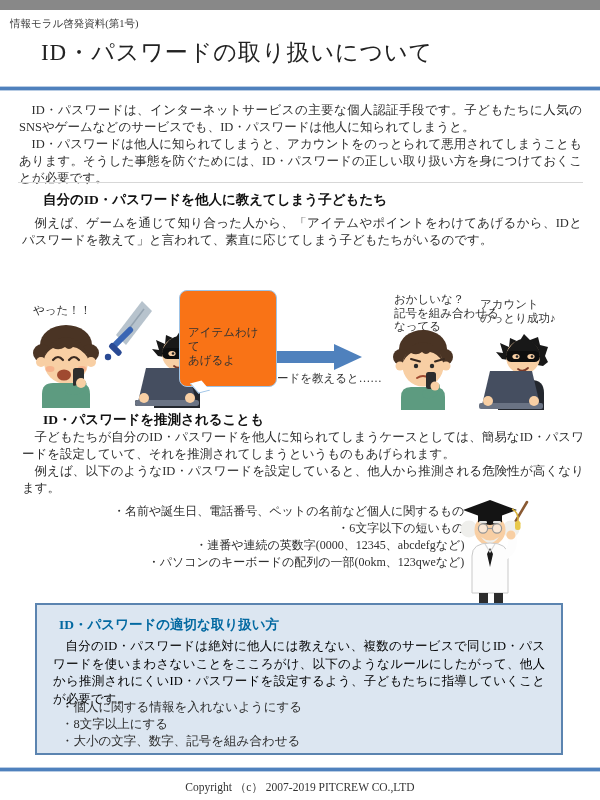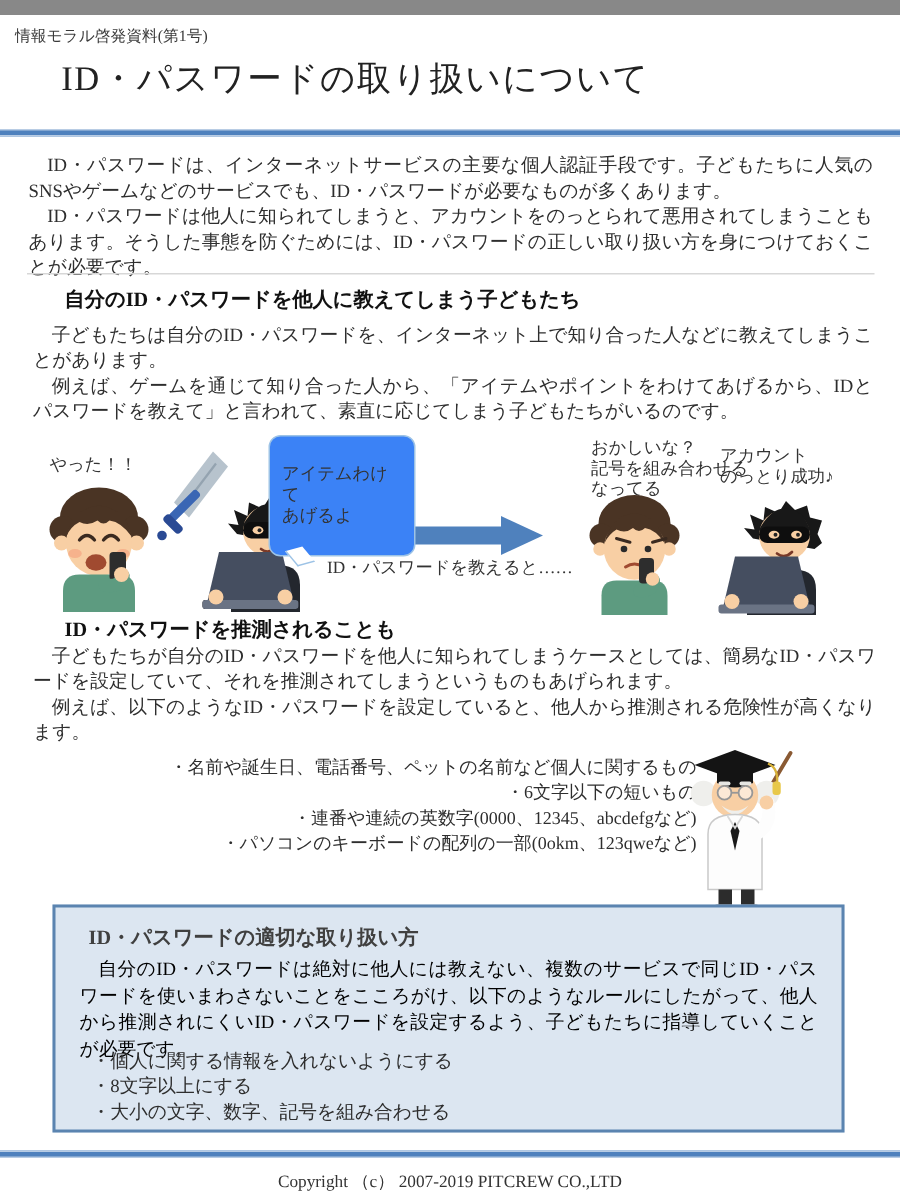--- a/index.html
+++ b/index.html
@@ -20,55 +20,54 @@
   .intro { position:absolute; top:92px; left:19px; width:563px; }
   .gray-rule { position:absolute; top:172px; left:18px; width:565px; height:1px; background:#d7d7d7; }
   .sec-heading { position:absolute; left:43px; font-size:13.5px; font-weight:bold; color:#111; }
   .h1 { top:181px; } .h2 { top:401px; }
   .sec-body1 { position:absolute; top:205px; left:22px; width:560px; }
   .sec-body2 { position:absolute; top:419px; left:22px; width:562px; }
   .bullets { position:absolute; top:493px; left:113px; font-size:12px; line-height:17px; color:#2e2e2e;text-align:right; }
   .illus { position:absolute; top:276px; left:0; width:600px; height:124px; }
   .illus .lbl { position:absolute; font-size:11.5px; line-height:13.5px; color:#333; white-space:pre-line; }
   .figure { position:absolute; }
-  .bubble { position:absolute; left:179px; top:4px; width:80px; padding:4px 8px 5px 8px;
-    background:#3b82f6; border:1.5px solid #9dc3e6; border-radius:8px;
+  .bubble { position:absolute; left:179px; top:4px; width:80px; padding:20px 8px 5px 8px;
+    background:#f97316; border:1.5px solid #9dc3e6; border-radius:8px;
     font-size:11.5px; line-height:14px; color:#333; white-space:pre-line; z-index:3; }
   .bubble .tail { position:absolute; left:14px; bottom:-7px; width:11px; height:11px;
     background:#fff; border-left:1.5px solid #9dc3e6; border-bottom:1.5px solid #9dc3e6;
     transform:rotate(-15deg) skewX(25deg); }
   .arrow-wrap { position:absolute; left:229px; top:57px; }
   .arrow-label { position:absolute; left:218px; top:85px; font-size:11.5px; color:#333; }
   .advice-box { position:absolute; top:593px; left:35px; width:524px; height:148px;
     background:#dce6f1; border:2px solid #5b84b0; }
-  .advice-box .bx-heading { position:absolute; top:11px; left:22px; font-size:13.5px; font-weight:bold; color:#404040; }
+  .advice-box .bx-heading { position:absolute; top:11px; left:22px; font-size:13.5px; font-weight:bold; color:#0369a1; }
   .advice-box .bx-para { position:absolute; top:33px; left:16px; width:492px;
     font-size:12.5px; line-height:17.5px; text-align:justify; text-indent:1em; color:#000000; }
   .advice-box .bx-bullets { position:absolute; top:94px; left:24px; font-size:12.5px; line-height:17px; color:#2e2e2e; }
   .footer-text { position:absolute; top:770px; left:0; width:600px; text-align:center;
     font-size:11.5px; color:#333; }
 </style>
 </head>
 <body>
 
 <div class="page">
 
   <div class="tagline">情報モラル啓発資料(第1号)</div>
   <div class="doc-title">ID・パスワードの取り扱いについて</div>
   <div class="blue-rule rule-top"></div>
 
   <div class="intro body-text">
-    <p>ID・パスワードは、インターネットサービスの主要な個人認証手段です。子どもたちに人気のSNSやゲームなどのサービスでも、ID・パスワードが必要なものが多くあります。</p>
+    <p>ID・パスワードは、インターネットサービスの主要な個人認証手段です。子どもたちに人気のSNSやゲームなどのサービスでも、ID・パスワードは他人に知られてしまうと。</p>
     <p>ID・パスワードは他人に知られてしまうと、アカウントをのっとられて悪用されてしまうこともあります。そうした事態を防ぐためには、ID・パスワードの正しい取り扱い方を身につけておくことが必要です。</p>
   </div>
 
   <div class="gray-rule"></div>
   <div class="sec-heading h1">自分のID・パスワードを他人に教えてしまう子どもたち</div>
   <div class="sec-body1 body-text">
-    <p>子どもたちは自分のID・パスワードを、インターネット上で知り合った人などに教えてしまうことがあります。</p>
     <p>例えば、ゲームを通じて知り合った人から、「アイテムやポイントをわけてあげるから、IDとパスワードを教えて」と言われて、素直に応じてしまう子どもたちがいるのです。</p>
   </div>
 
   <div class="illus">
 
     <div class="lbl" style="left:33px; top:18px;">やった！！</div>
 
     <svg class="figure" style="left:26px; top:34px;" width="80" height="88" viewBox="0 0 80 88">
       <ellipse cx="40" cy="25" rx="26" ry="20" fill="#4a3424"></ellipse>
       <circle cx="16" cy="33" r="9" fill="#4a3424"></circle>

